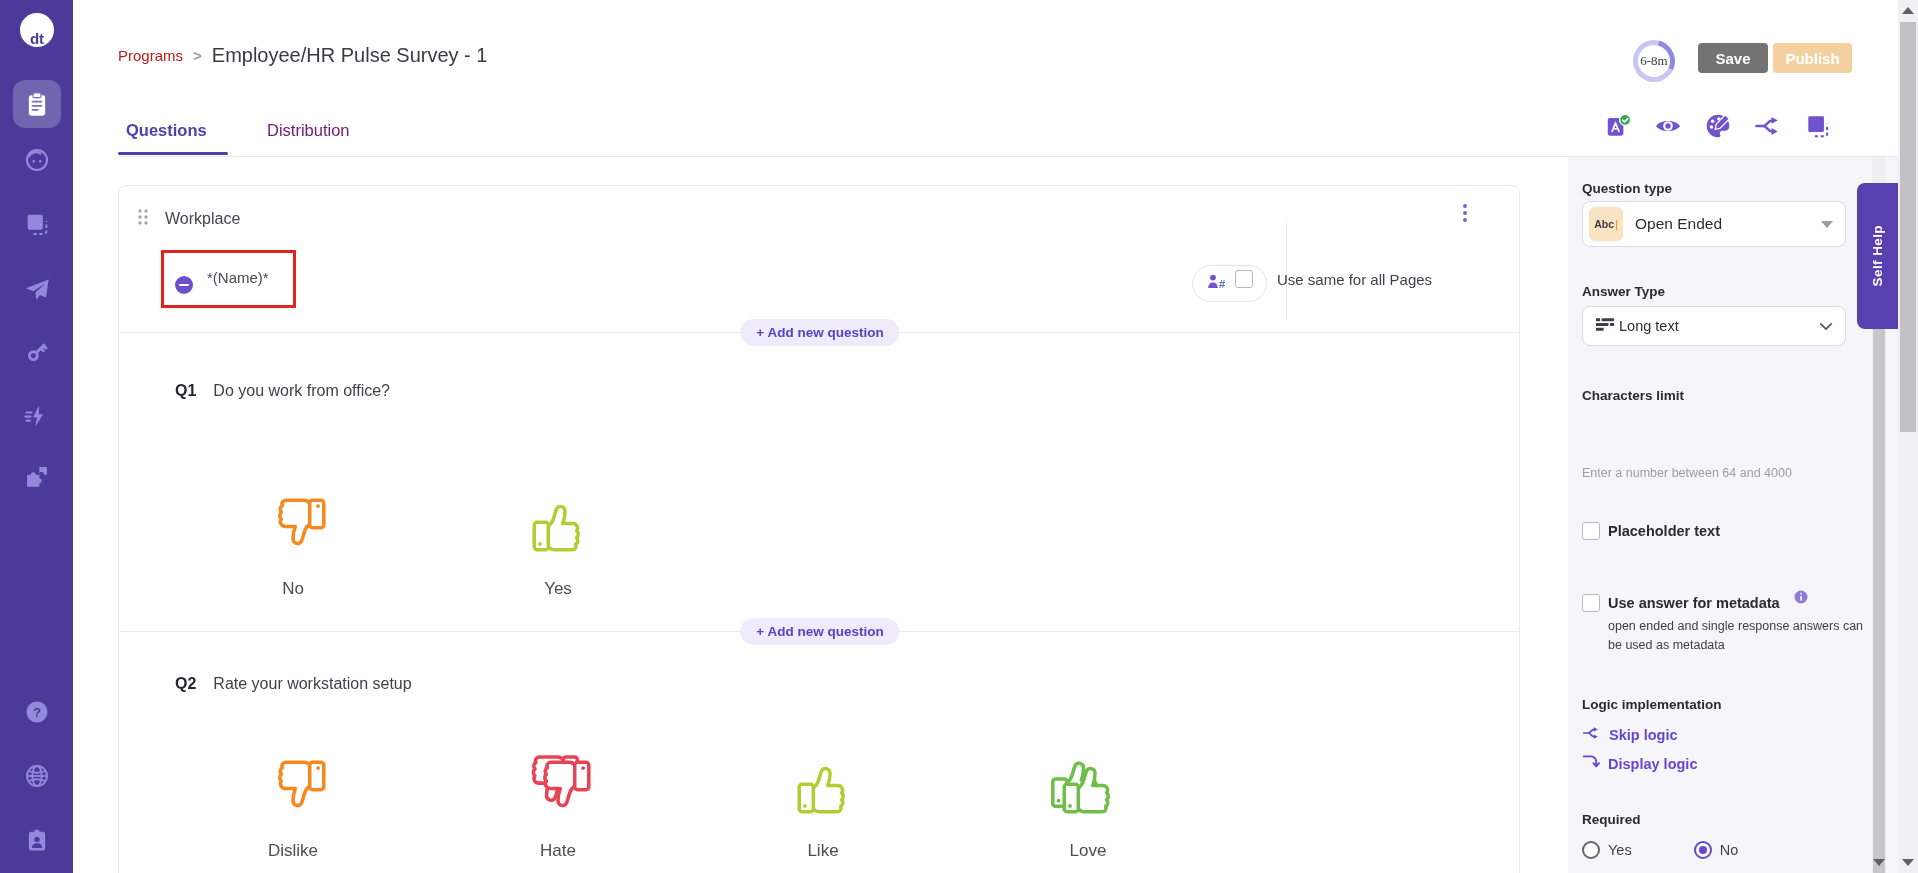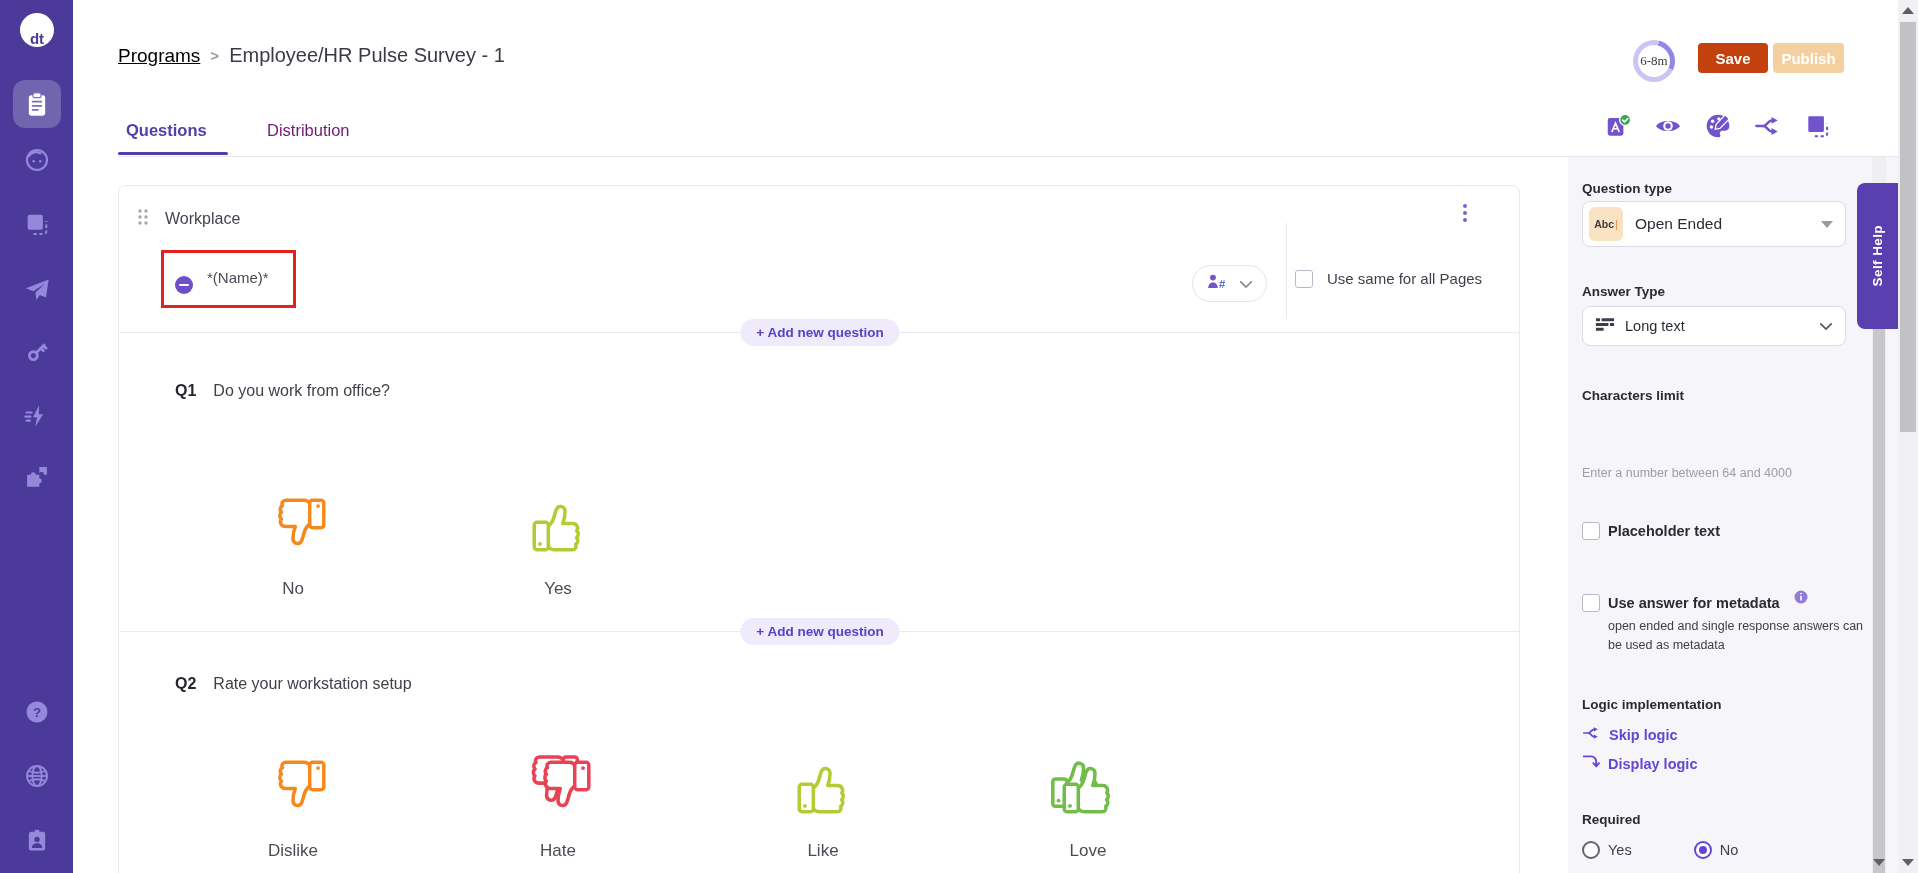--- a/index.html
+++ b/index.html
@@ -15,34 +15,34 @@
   .nav-item { position:absolute; left:50%; transform:translateX(-50%); width:28px; height:28px;
               color:#9488DB; cursor:pointer; }
   .nav-item svg { width:100%; height:100%; display:block; }
   .nav-item.active { color:#fff; }
   .nav-item.active::before { content:''; position:absolute; left:-10px; top:-10px; width:48px; height:48px;
               border-radius:12px; background:rgba(255,255,255,0.22); }
   .nav-item.active svg { position:relative; }
 
   
   .breadcrumb { position:absolute; left:118px; top:44px; display:flex; align-items:center; gap:10px; z-index:2; }
-  .crumb-link { font-size:19px; color:#000000; cursor:pointer;text-decoration:underline; }
+  .crumb-link { font-size:15px; color:#b91c1c; cursor:pointer; }
   .crumb-sep { font-size:15px; color:#9A9AA6; font-weight:600; }
   .page-heading { font-size:20px; color:#3A3A45; }
 
   .ring { position:absolute; left:1633px; top:40px; width:42px; height:42px; border-radius:50%;
           background:conic-gradient(from 15deg, #9187E5 0 100deg, #CBC5F4 100deg 360deg);
           display:flex; align-items:center; justify-content:center; }
   .ring-inner { width:32px; height:32px; border-radius:50%; background:#fff;
           display:flex; align-items:center; justify-content:center;
           font-family:"Liberation Serif", serif; font-size:13px; color:#3A3A45; }
   .btn { position:absolute; top:43px; height:30px; border:none; border-radius:4px; color:#fff;
          font-family:"Liberation Sans", sans-serif; font-size:15px; font-weight:600; cursor:pointer; }
-  .btn-save { left:1698px; width:70px; background:#c2410c; }
-  .btn-publish { left:1773px; width:71px; background:#F4D0A0; }
+  .btn-save { left:1698px; width:70px; background:#737373; }
+  .btn-publish { left:1773px; width:79px; background:#F4D0A0; }
 
   .canvas-toolbar { position:absolute; left:1604px; top:112px; display:flex; gap:22px; align-items:center;
                     color:#7153CE; z-index:2; }
   .tool-btn { width:28px; height:28px; cursor:pointer; }
   .tool-btn svg { width:100%; height:100%; display:block; }
 
   
   .tab { position:absolute; top:121px; font-size:16.5px; cursor:pointer; }
   .tab-questions { left:126px; color:#4E41AC; font-weight:600; }
   .tab-distribution { left:267px; color:#701a75; }
@@ -63,21 +63,21 @@
   .minus-circle { position:absolute; left:11px; top:23px; width:18px; height:18px; border-radius:50%;
                   background:#6C4FC9; cursor:pointer; }
   .minus-circle::after { content:''; position:absolute; left:4px; top:8px; width:10px; height:2.4px; background:#fff; border-radius:2px; }
   .name-text { position:absolute; left:43px; top:16px; font-size:15px; color:#4A4A55; }
 
   .audience-pill { position:absolute; left:1073px; top:79px; width:75px; height:37px; border:1px solid #E4E4EE;
                    border-radius:19px; background:#fff; display:flex; align-items:center; justify-content:center;
                    gap:7px; cursor:pointer; }
   .v-divider { position:absolute; left:1167px; top:37px; width:1px; height:96px; background:#E6E6EF; }
   .checkbox { width:18px; height:18px; border:1.6px solid #B9B9C5; border-radius:3px; background:#fff; cursor:pointer; flex:0 0 auto; }
-  .use-same-row { position:absolute; left:1176px; top:84px; display:flex; gap:14px; }
+  .use-same-row { position:absolute; left:1116px; top:84px; display:flex; align-items:center; gap:24px; }
   .use-same-row label { font-size:15px; color:#3F3F4A; }
 
   .h-divider { position:absolute; left:1px; width:1400px; height:1px; background:#EAEAF2; }
   .add-pill { position:absolute; left:701px; transform:translateX(-50%); height:27px; padding:0 16px;
               background:#EFEBFB; border:none; border-radius:14px; color:#5643C9; font-weight:700;
               font-size:13.5px; font-family:"Liberation Sans", sans-serif; cursor:pointer; white-space:nowrap; z-index:2; }
 
   .q-title { position:absolute; left:56px; display:flex; gap:17px; align-items:baseline; }
   .q-number { font-size:16px; font-weight:700; color:#26262E; }
   .q-text { font-size:16px; color:#3F3F4A; }
@@ -92,21 +92,21 @@
   .p-label { font-size:13.5px; font-weight:700; color:#2A2A32; }
   .select-box { position:absolute; left:14px; width:264px; background:#fff; border:1px solid #DBDBE5;
                 border-radius:8px; display:flex; align-items:center; cursor:pointer; }
   .qtype-box { top:44px; height:46px; padding:0 12px 0 6px; }
   .abc-chip { width:34px; height:34px; background:#FAE3C3; border-radius:6px; display:flex; align-items:center;
               justify-content:center; font-size:10.5px; font-weight:700; color:#3A3A40; }
   .abc-caret { color:#E8862B; font-weight:400; margin-left:1px; }
   .qtype-value { margin-left:12px; font-size:15.5px; color:#2C2C35; flex:1; }
   .caret-down { width:0; height:0; border-left:6px solid transparent; border-right:6px solid transparent;
                 border-top:7px solid #97A; border-top-color:#9A9AA6; }
-  .atype-box { top:149px; height:40px; padding:0 12px; gap:10px; }
+  .atype-box { top:149px; height:40px; padding:0 12px; gap:4px; }
   .atype-value { font-size:14.5px; color:#2C2C35; flex:1; }
   .char-input { position:absolute; left:14px; top:253px; width:158px; height:44px; background:#fff;
                 border:1px solid #D4D4DE; border-radius:8px; padding:0 14px; font-size:15px; color:#2C2C35;
                 font-family:"Liberation Sans", sans-serif; }
   .hint { font-size:12.5px; color:#9C9CA8; }
   .cb-row { position:absolute; left:14px; display:flex; align-items:flex-start; gap:8px; }
   .cb-row label { font-size:14.5px; font-weight:600; color:#2A2A32; margin-top:1px; }
   .info-badge { margin-left:6px; margin-top:-4px; }
   .help-text { position:absolute; left:40px; top:460px; width:258px; font-size:12.5px; color:#404040; line-height:1.55; }
   .logic-link { position:absolute; left:14px; display:flex; align-items:center; gap:8px; color:#6546D3;

